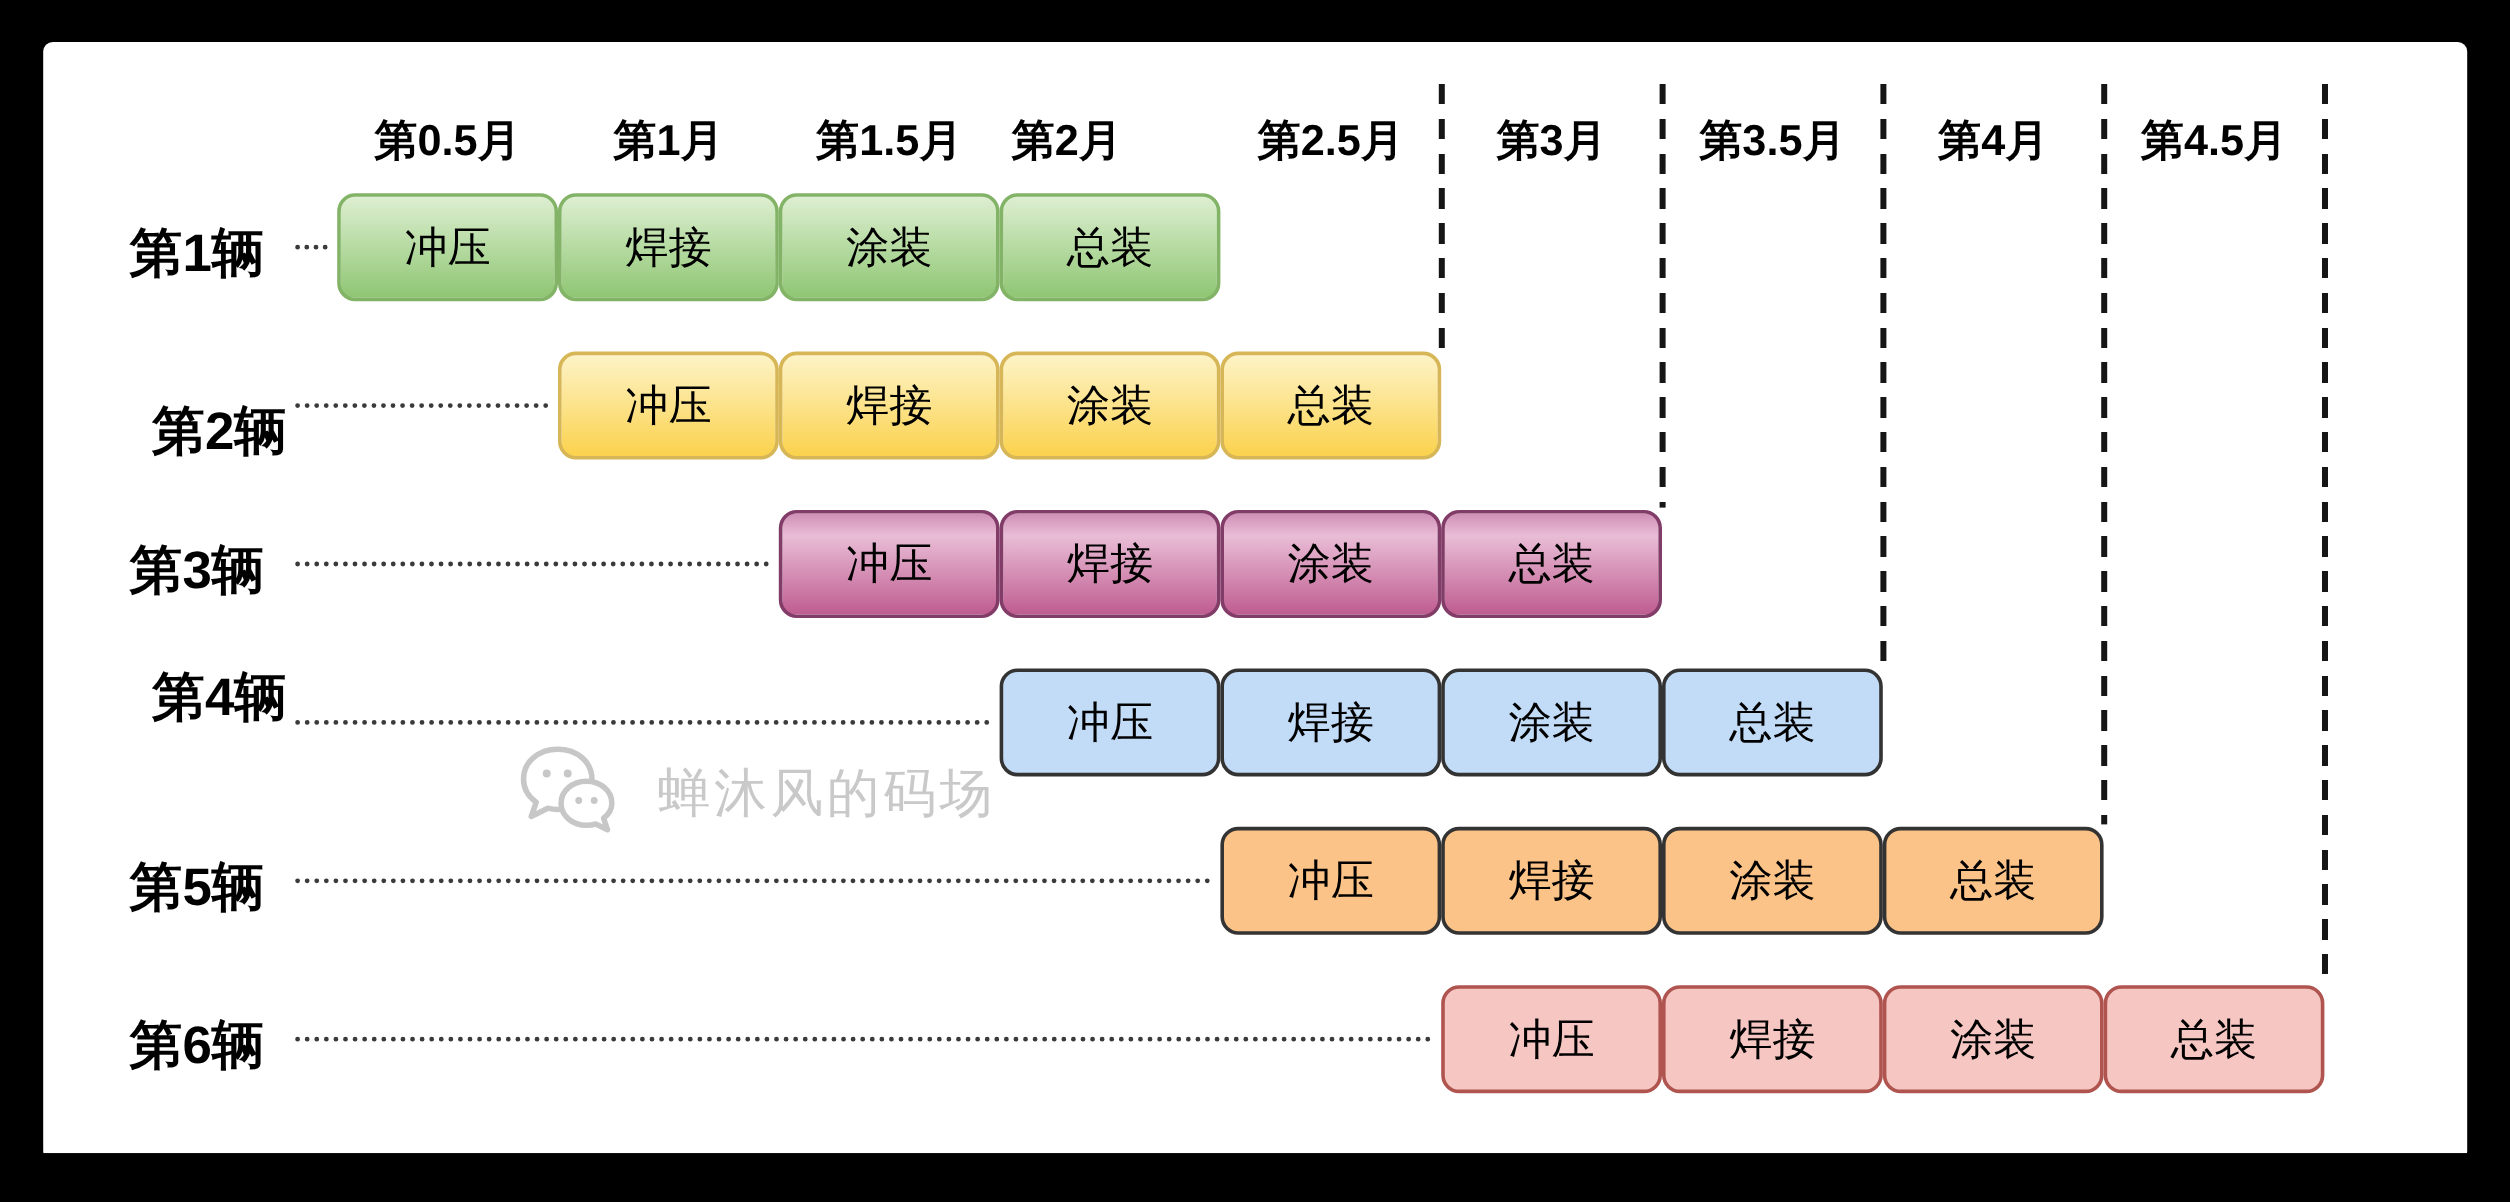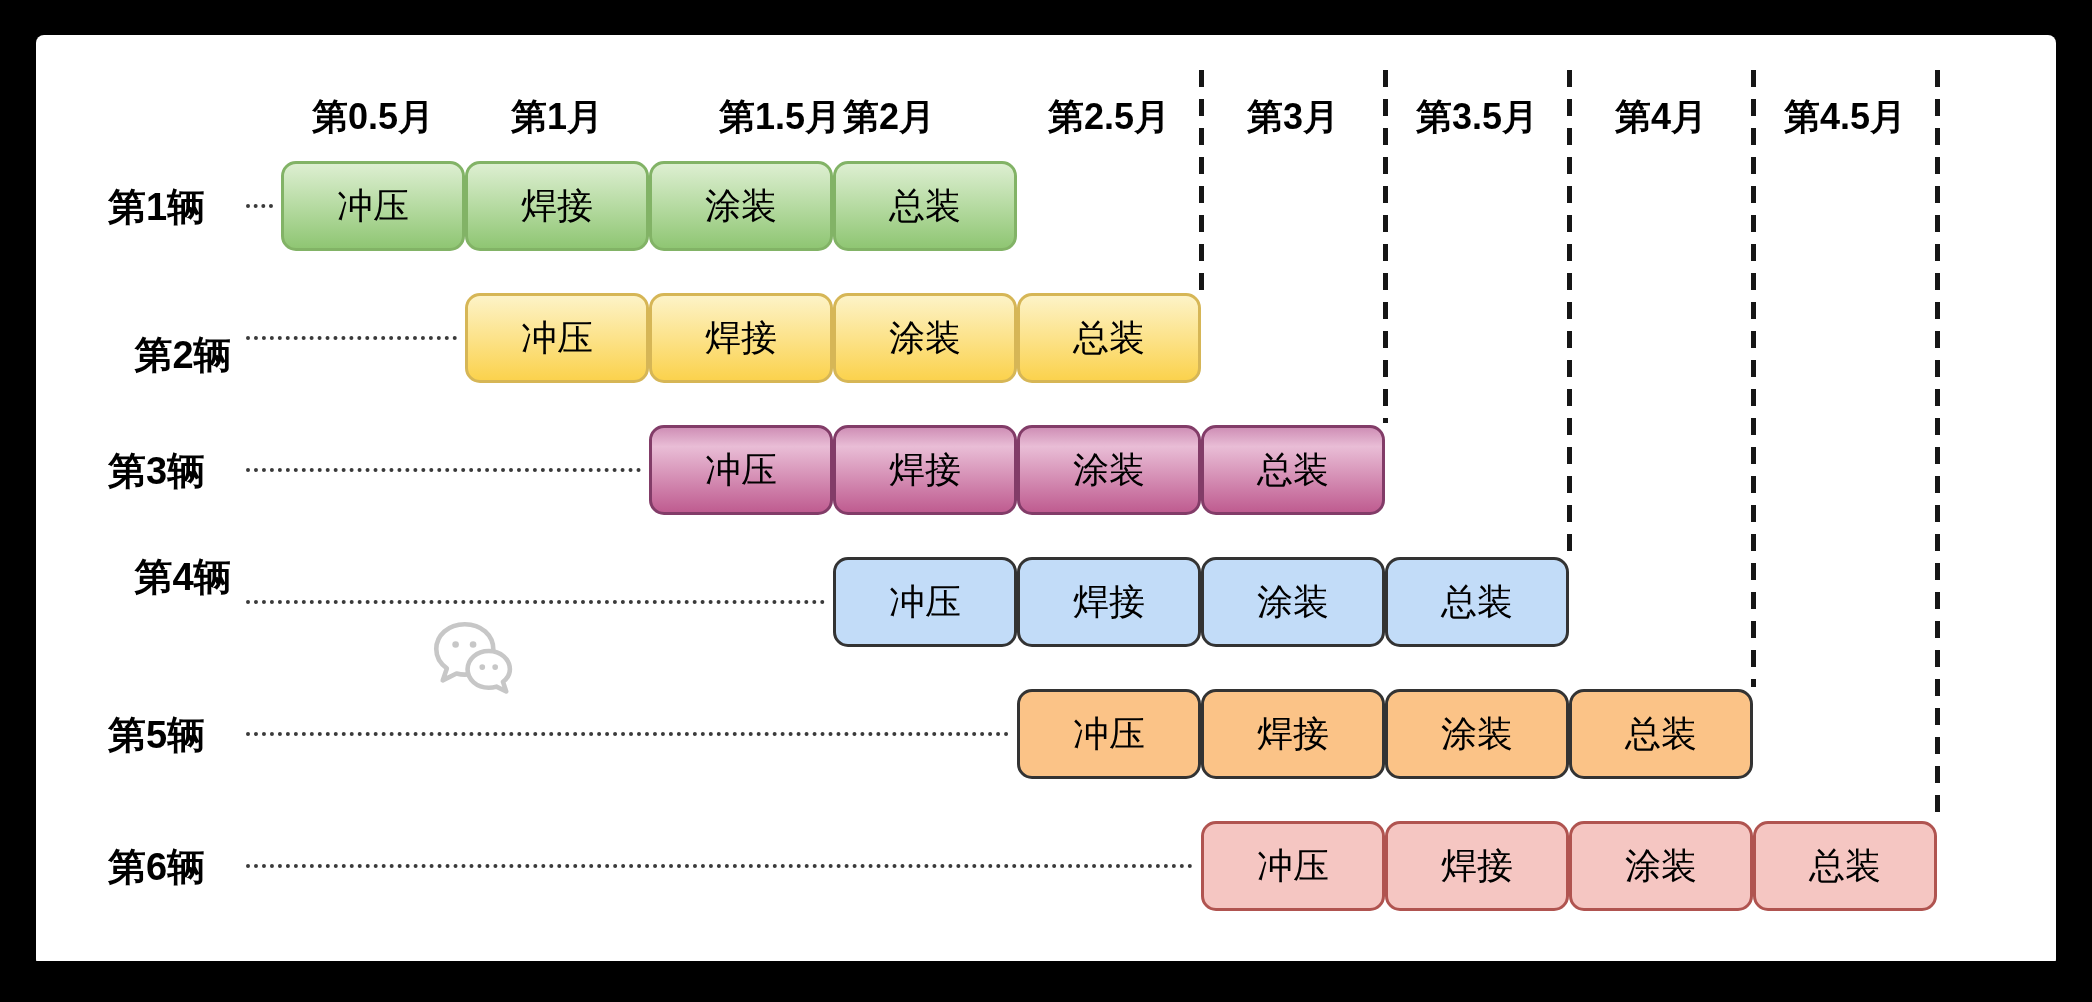--- a/index.html
+++ b/index.html
@@ -9,21 +9,21 @@
   }
   #canvas-bg{
     position:absolute;left:36px;top:35px;width:2020px;height:932px;
     background:#fff;border-radius:8px;
   }
   .month-label{
     position:absolute;top:96px;height:42px;line-height:42px;width:200px;
     margin-left:-100px;text-align:center;font-size:36px;font-weight:700;color:#000;
   }
   .car-label{
-    position:absolute;left:108px;width:150px;font-size:38px;font-weight:700;
+    position:absolute;left:108px;width:150px;font-size:44px;font-weight:700;
     color:#000;text-align:left;
   }
   .leader-line{
     position:absolute;height:0;border-top:4px dotted #3a3a3a;
   }
   .stage-bar{
     position:absolute;box-sizing:border-box;border-radius:15px;
     display:flex;align-items:center;justify-content:center;
     font-size:36px;color:#000;font-weight:400;
   }
@@ -45,21 +45,21 @@
   <div id="layer-lines">
       <div class="deadline-line" style="left: 1201px; top: 70px; height: 221px;"></div>
       <div class="deadline-line" style="left: 1385px; top: 70px; height: 353px;"></div>
       <div class="deadline-line" style="left: 1569px; top: 70px; height: 485px;"></div>
       <div class="deadline-line" style="left: 1753px; top: 70px; height: 617px;"></div>
       <div class="deadline-line" style="left: 1937px; top: 70px; height: 749px;"></div>
     </div>
   <div id="layer-header">
       <div class="month-label" style="left: 373px;">第0.5月</div>
       <div class="month-label" style="left: 557px;">第1月</div>
-      <div class="month-label" style="left: 741px; text-align: right;">第1.5月</div>
+      <div class="month-label" style="left: 741px;">第1.5月</div>
       <div class="month-label" style="left: 889px;">第2月</div>
       <div class="month-label" style="left: 1109px;">第2.5月</div>
       <div class="month-label" style="left: 1293px;">第3月</div>
       <div class="month-label" style="left: 1477px; text-align: center;">第3.5月</div>
       <div class="month-label" style="left: 1661px; text-align: center;">第4月</div>
       <div class="month-label" style="left: 1845px;">第4.5月</div>
     </div>
   <div id="layer-rows">
       <div class="car-label" style="top: 182px;">第1辆</div>
       <div class="leader-line" style="left: 246px; top: 204px; width: 27px;"></div>
@@ -151,14 +151,15 @@
     <svg width="92" height="92" viewBox="0 0 100 100">
       <path d="M40,9 C22,9 9,21 9,36 C9,44.5 13.5,52 20.5,57 L16,70 L31,62.5
                C34,63.3 37,63.7 40,63.7 C58,63.7 71,51.5 71,36.5 C71,21 58,9 40,9 Z" fill="none" stroke="#c7c7c7" stroke-width="5" stroke-linejoin="round"></path>
       <circle cx="30" cy="31" r="3.6" fill="#c7c7c7"></circle>
       <circle cx="49" cy="31" r="3.6" fill="#c7c7c7"></circle>
       <path d="M66,38 C53,38 43,47 43,58 C43,69 53,78 66,78 C69,78 71.8,77.6 74.4,76.8
                L85,82 L81.5,71.5 C87,67.5 89,63 89,58 C89,47 79,38 66,38 Z" fill="#ffffff" stroke="#c7c7c7" stroke-width="5" stroke-linejoin="round"></path>
       <circle cx="59" cy="55.5" r="3.1" fill="#c7c7c7"></circle>
       <circle cx="73" cy="55.5" r="3.1" fill="#c7c7c7"></circle>
     </svg>
+    <div id="watermark-text" style="color: rgb(201, 201, 201);">蝉沐风的码场</div>
   </div>
 </div>
 
 </body></html>

